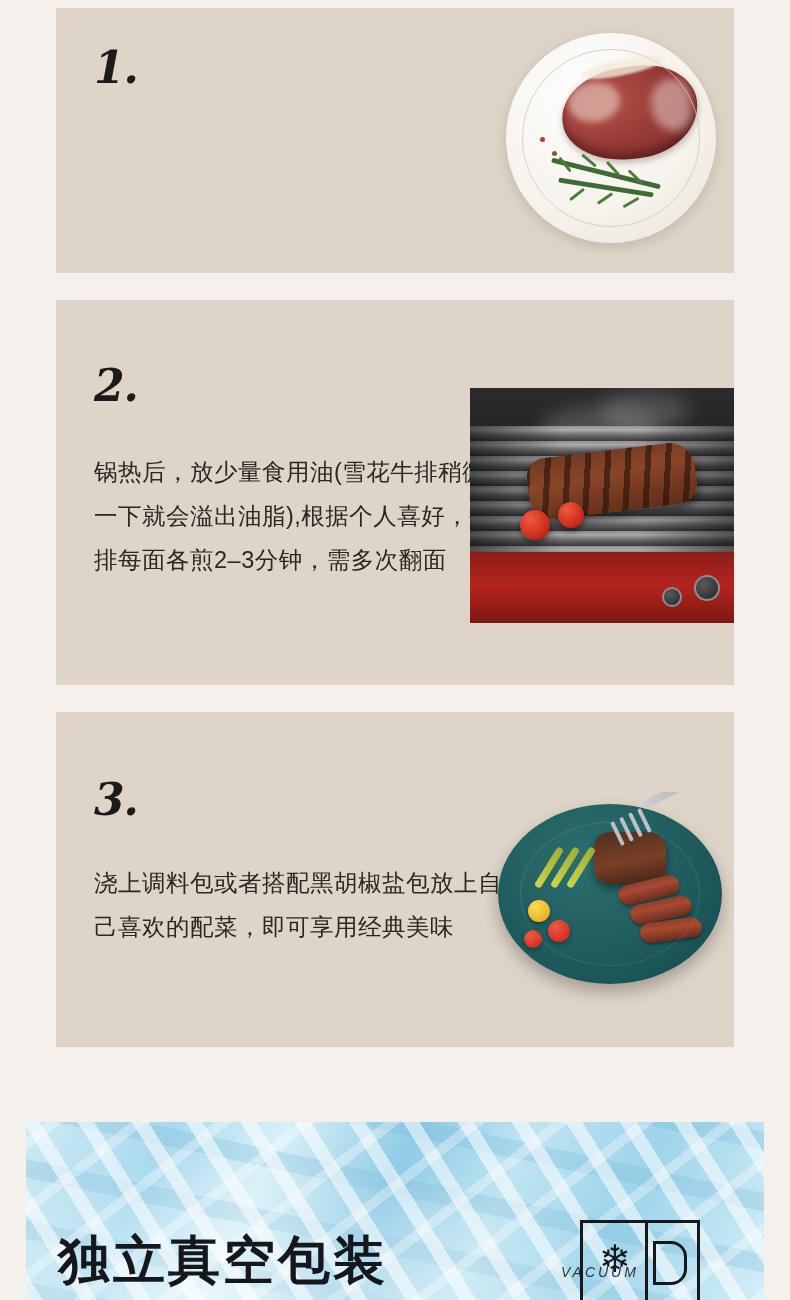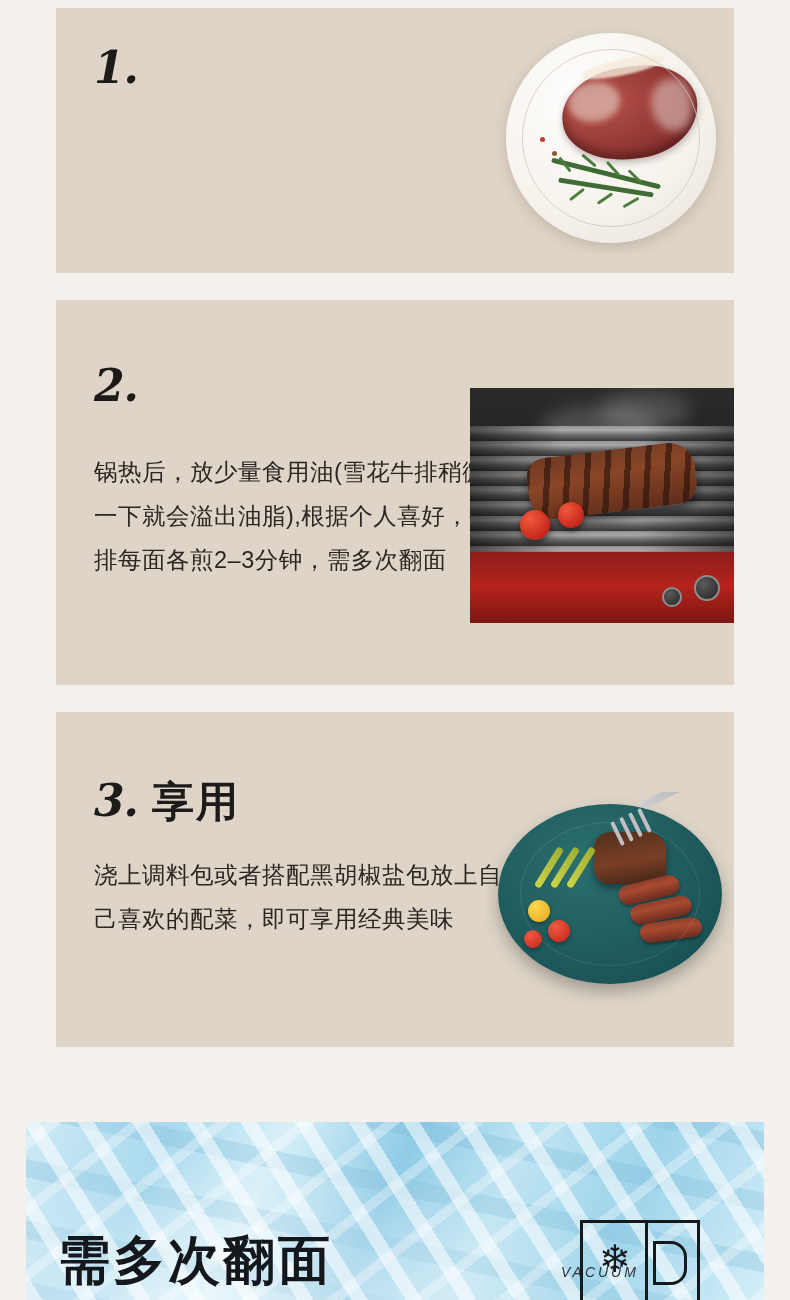--- a/index.html
+++ b/index.html
@@ -69,21 +69,21 @@
   
   .c1 .step-head { left: 38px; top: 34px; }
   .c1 .step-body { left: 38px; top: 130px; width: 420px; }
 
   
   .c2 .step-head { left: 38px; top: 60px; }
   .c2 .step-body { left: 38px; top: 150px; width: 420px; }
 
   
   .c3 .step-head { left: 38px; top: 62px; }
-  .c3 .step-body { left: 38px; top: 141px; width: 420px; }
+  .c3 .step-body { left: 38px; top: 149px; width: 420px; }
 
   
   .photo {
     position: absolute;
     overflow: hidden;
   }
 
   
   .photo1 { left: 432px; top: 14px; width: 246px; height: 232px; }
   .plate-white {
@@ -409,21 +409,20 @@
       <div class="tomato" style="left:50px; top:122px; width:30px; height:30px;"></div>
       <div class="tomato" style="left:88px; top:114px; width:26px; height:26px;"></div>
       <div class="knob" style="right:14px; bottom:22px;"></div>
       <div class="knob" style="right:52px; bottom:16px; width:16px; height:16px;"></div>
     </div>
   </div>
 
   <div class="step-card c3">
     <div class="step-head">
       <span class="step-num">3.</span>
-      <span class="step-title">享用</span>
     </div>
     <div class="step-body">浇上调料包或者搭配黑胡椒盐包放上自己喜欢的配菜，即可享用经典美味</div>
 
     <div class="photo photo3">
       <div class="plate-teal">
         <div class="chunk"></div>
         <div class="slice" style="left:120px; top:76px; transform:rotate(-14deg);"></div>
         <div class="slice" style="left:132px; top:96px; transform:rotate(-12deg);"></div>
         <div class="slice" style="left:142px; top:116px; transform:rotate(-8deg);"></div>
         <div class="asparagus" style="left:28px; top:60px; transform:rotate(-58deg);"></div>
@@ -437,21 +436,21 @@
       <div class="fork-tines">
         <div class="tine" style="left:0;"></div>
         <div class="tine" style="left:10px;"></div>
         <div class="tine" style="left:20px;"></div>
         <div class="tine" style="left:30px;"></div>
       </div>
     </div>
   </div>
 
   <div class="ice-banner">
-    <div class="vac-title">需多次翻面</div>
+    <div class="vac-title">独立真空包装</div>
     <div class="vac-word">VACUUM</div>
     <div class="vac-badge">
       <div class="divider"></div>
       <div class="snowflake">❄</div>
       <div class="pkg-glyph"></div>
     </div>
   </div>
 
   <div class="gap-top"></div>
 </div>

